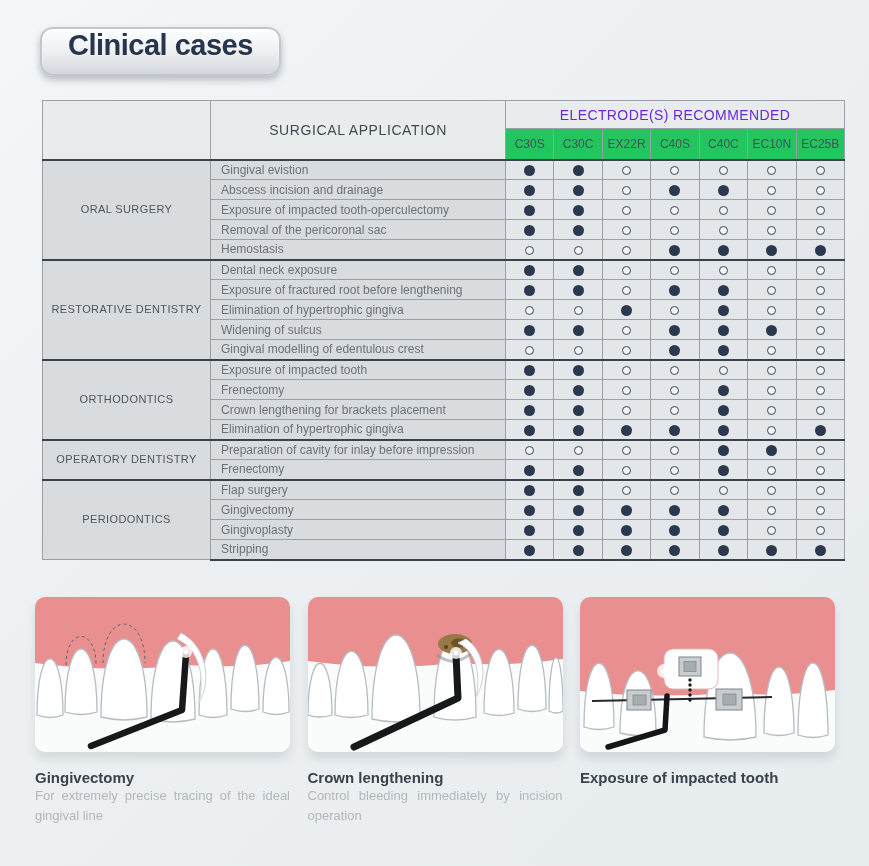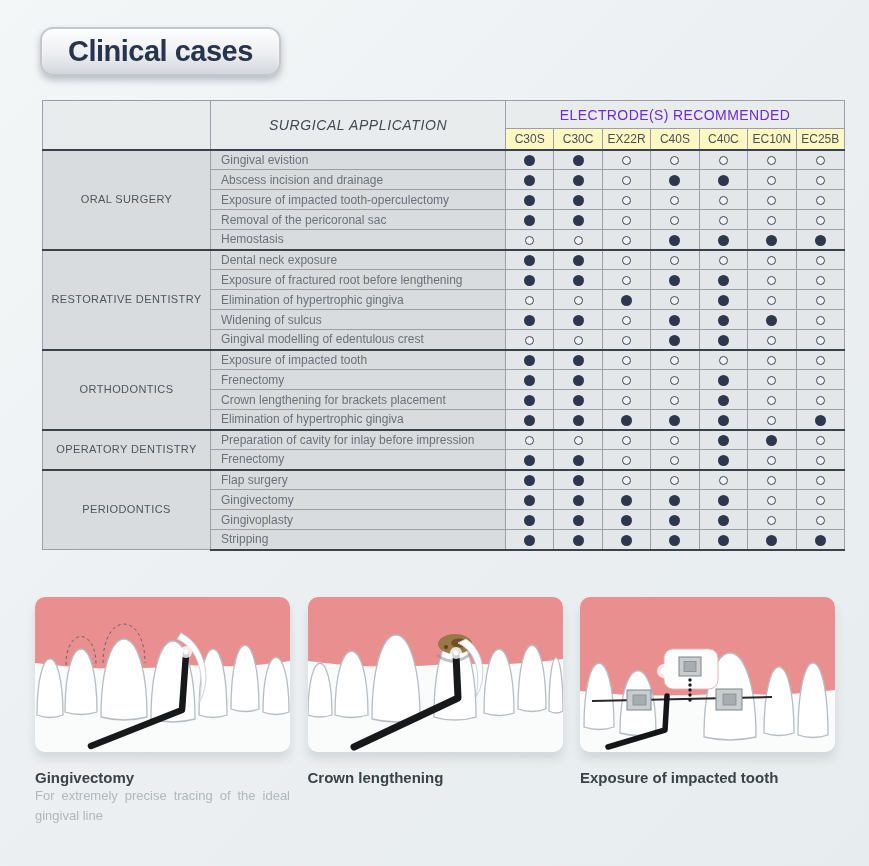--- a/index.html
+++ b/index.html
@@ -8,21 +8,21 @@
     position: relative;
     font-family: "Liberation Sans", sans-serif;
     background: linear-gradient(135deg,#f3f7f8 0%, #ecf0f2 45%, #e7ecef 100%);
     overflow: hidden;
   }
 
   
   .badge {
     position: absolute; left: 40px; top: 27px;
     height: 49px; padding: 0 26px;
-    display: flex; align-items: center;
+    display: flex; 
     border-radius: 13px;
     background: linear-gradient(180deg,#fdfefe 0%, #eceef1 55%, #d3d7dc 100%);
     border: 2px solid #c3c7cd;
     box-shadow: 0 4px 7px rgba(110,120,132,.45), inset 0 2px 2px #ffffff;
   }
   .badge h1 {
     font-size: 29px; font-weight: bold; letter-spacing: -0.5px;
     color: #26344c;
   }
 
@@ -30,29 +30,29 @@
   table.elect {
     position: absolute; left: 42px; top: 100px;
     width: 803px; border-collapse: collapse; table-layout: fixed;
   }
   table.elect td, table.elect th {
     border: 1px solid #99a0a7;
     font-weight: normal;
     overflow: hidden; white-space: nowrap;
   }
   table.elect { border: 1px solid #79828b; }
-  th.blank, th.surg { background: #e9eced; font-style: italic; }
+  th.blank, th.surg { background: #e9eced; }
   th.surg { font-size: 14px; color: #404952; letter-spacing: .6px; }
   th.erec {
     background: #e9eced; font-size: 14px; color: #6d28d9; letter-spacing: .4px;
     height: 28px;
   }
   tr.enames td {
-    background: #fef9c3; text-align: center; font-size: 12px; color: #474f58;
-    height: 21px;
+    background: #22c55e; text-align: center; font-size: 12px; color: #474f58;
+    height: 31px;
   }
   td.cat {
     background: #d8dcdf; text-align: center; font-size: 11px; color: #4d555d;
     letter-spacing: .4px; white-space: pre-line; line-height: 1.55;
   }
   td.app {
     background: #d8dcdf; font-size: 12px; color: #6a7178;
     padding-left: 10px; height: 20px;
   }
   td.dotcell { background: #e4e7e9; text-align: center; height: 20px; }
@@ -383,20 +383,21 @@
           <ellipse cx="151" cy="46" rx="8" ry="4.5" fill="#6e5126"></ellipse>
           <circle cx="138" cy="50" r="2" fill="#5b431f"></circle>
           <path d="M158,42 C176,54 180,80 168,100 C173,76 168,54 150,46 Z" fill="#ffffff" stroke="#ccd1d4" stroke-width="1"></path>
           <path d="M46,150 L150,101 L148,58" fill="none" stroke="#17181a" stroke-width="7" stroke-linejoin="round" stroke-linecap="round"></path>
           <circle cx="148" cy="56" r="6" fill="#ffffff" opacity=".8"></circle>
           <circle cx="148" cy="56" r="2.5" fill="#ffffff"></circle>
         </g>
       </svg>
     </figure>
     <h3>Crown lengthening</h3>
+    <p>Control bleeding immediately by incision operation</p>
   </div>
 
   <div class="card">
     <figure>
       <svg width="255" height="155" viewBox="0 0 255 155">
         <clipPath id="c3">
             <rect width="255" height="155" rx="10"></rect>
           </clipPath>
         <g clip-path="url(#c3)">
           <rect width="255" height="155" fill="#fafbfb"></rect>

